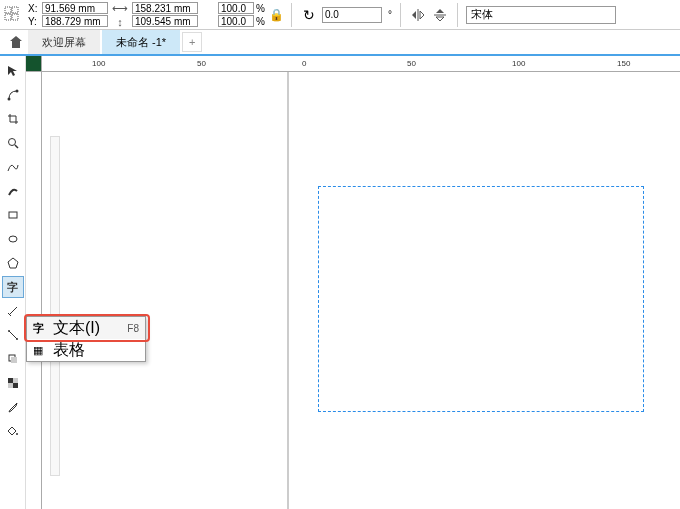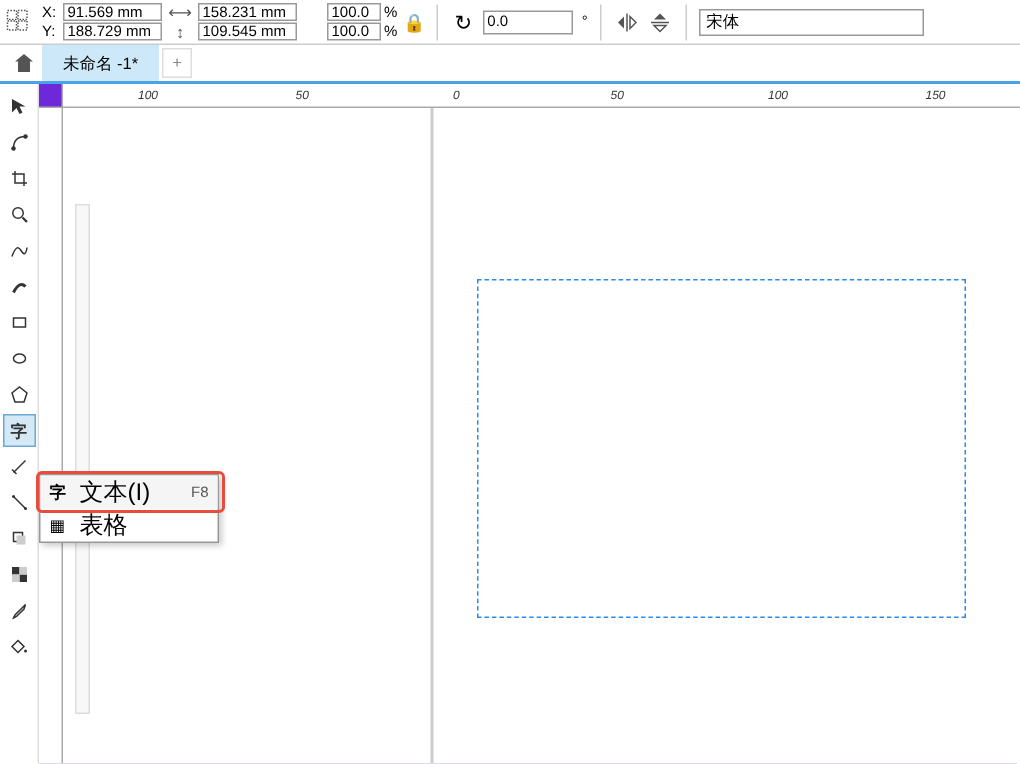--- a/index.html
+++ b/index.html
@@ -23,21 +23,21 @@
 .font-inp { width: 150px; height: 18px; border: 1px solid #999; font-size: 11px; padding: 0 4px; }
 .tab-bar { height: 26px; display: flex; align-items: center; background: #fff; border-bottom: 2px solid #4aa3e8; padding-left: 4px; }
 .home-btn { width: 24px; height: 24px; display: flex; align-items: center; justify-content: center; font-size: 14px; color: #444; }
 .tab { height: 24px; padding: 0 14px; display: flex; align-items: center; font-size: 11px; color: #333; background: #eee; margin-right: 2px; }
 .tab.active { background: #cde8f8; color: #000; }
 .add-tab { width: 20px; height: 20px; display: flex; align-items: center; justify-content: center; color: #888; border: 1px solid #ddd; }
 .workspace { position: relative; display: flex; height: calc(100% - 56px); }
 .toolbox { width: 26px; background: #fff; border-right: 1px solid #ddd; display: flex; flex-direction: column; align-items: center; padding-top: 4px; gap: 2px; }
 .tool { width: 22px; height: 22px; display: flex; align-items: center; justify-content: center; font-size: 13px; color: #333; position: relative; }
 .tool.selected { background: #d5e8f5; border: 1px solid #6aa8d8; }
-.canvas-area { flex: 1; position: relative; background: #6d28d9; font-style: italic; }
+.canvas-area { flex: 1; position: relative; background: #14532d; }
 .ruler-h { position: absolute; top: 0; left: 16px; right: 0; height: 16px; border-bottom: 1px solid #aaa; background: #fff; font-size: 8px; color: #333; }
 .ruler-h .tick { position: absolute; top: 3px; font-size: 8px; }
 .ruler-v { position: absolute; top: 16px; left: 0; width: 16px; bottom: 0; border-right: 1px solid #aaa; background: #fff; }
 .ruler-corner { position: absolute; top: 0; left: 0; width: 16px; height: 16px; border-right: 1px solid #aaa; border-bottom: 1px solid #aaa; }
 .canvas { position: absolute; top: 16px; left: 16px; right: 0; bottom: 0; background: #fff; }
 .page-edge { position: absolute; top: 0; left: 245px; width: 2px; height: 100%; background: #ccc; }
 .blue-rect { position: absolute; top: 114px; left: 276px; width: 326px; height: 226px; border: 1px dashed #2a8ce8; }
 .vs { position: absolute; left: 24px; top: 80px; width: 10px; height: 340px; background: #f8f8f8; border: 1px solid #ddd; }
 .flyout { position: absolute; left: 26px; top: 316px; width: 120px; background: #fff; border: 1px solid #999; box-shadow: 2px 2px 4px rgba(0,0,0,0.2); z-index: 10; }
 .fly-item { height: 22px; display: flex; align-items: center; padding: 0 6px; gap: 6px; }
@@ -117,20 +117,23 @@
   <div class="divider"></div>
   <input class="font-inp" value="宋体" style="">
 </div>
 
 <div class="tab-bar">
   <div class="home-btn">
       <svg width="14" height="14" viewBox="0 0 14 14">
         <path d="M7 1 L13 6 L11 6 L11 13 L3 13 L3 6 L1 6 Z" fill="#555"></path>
       </svg>
     </div>
+  <div class="tab">
+      <span>欢迎屏幕</span>
+    </div>
   <div class="tab active">
       <span>未命名 -1*</span>
     </div>
   <div class="add-tab">
       <span>+</span>
     </div>
 </div>
 
 <div class="workspace">
   <div class="toolbox">

